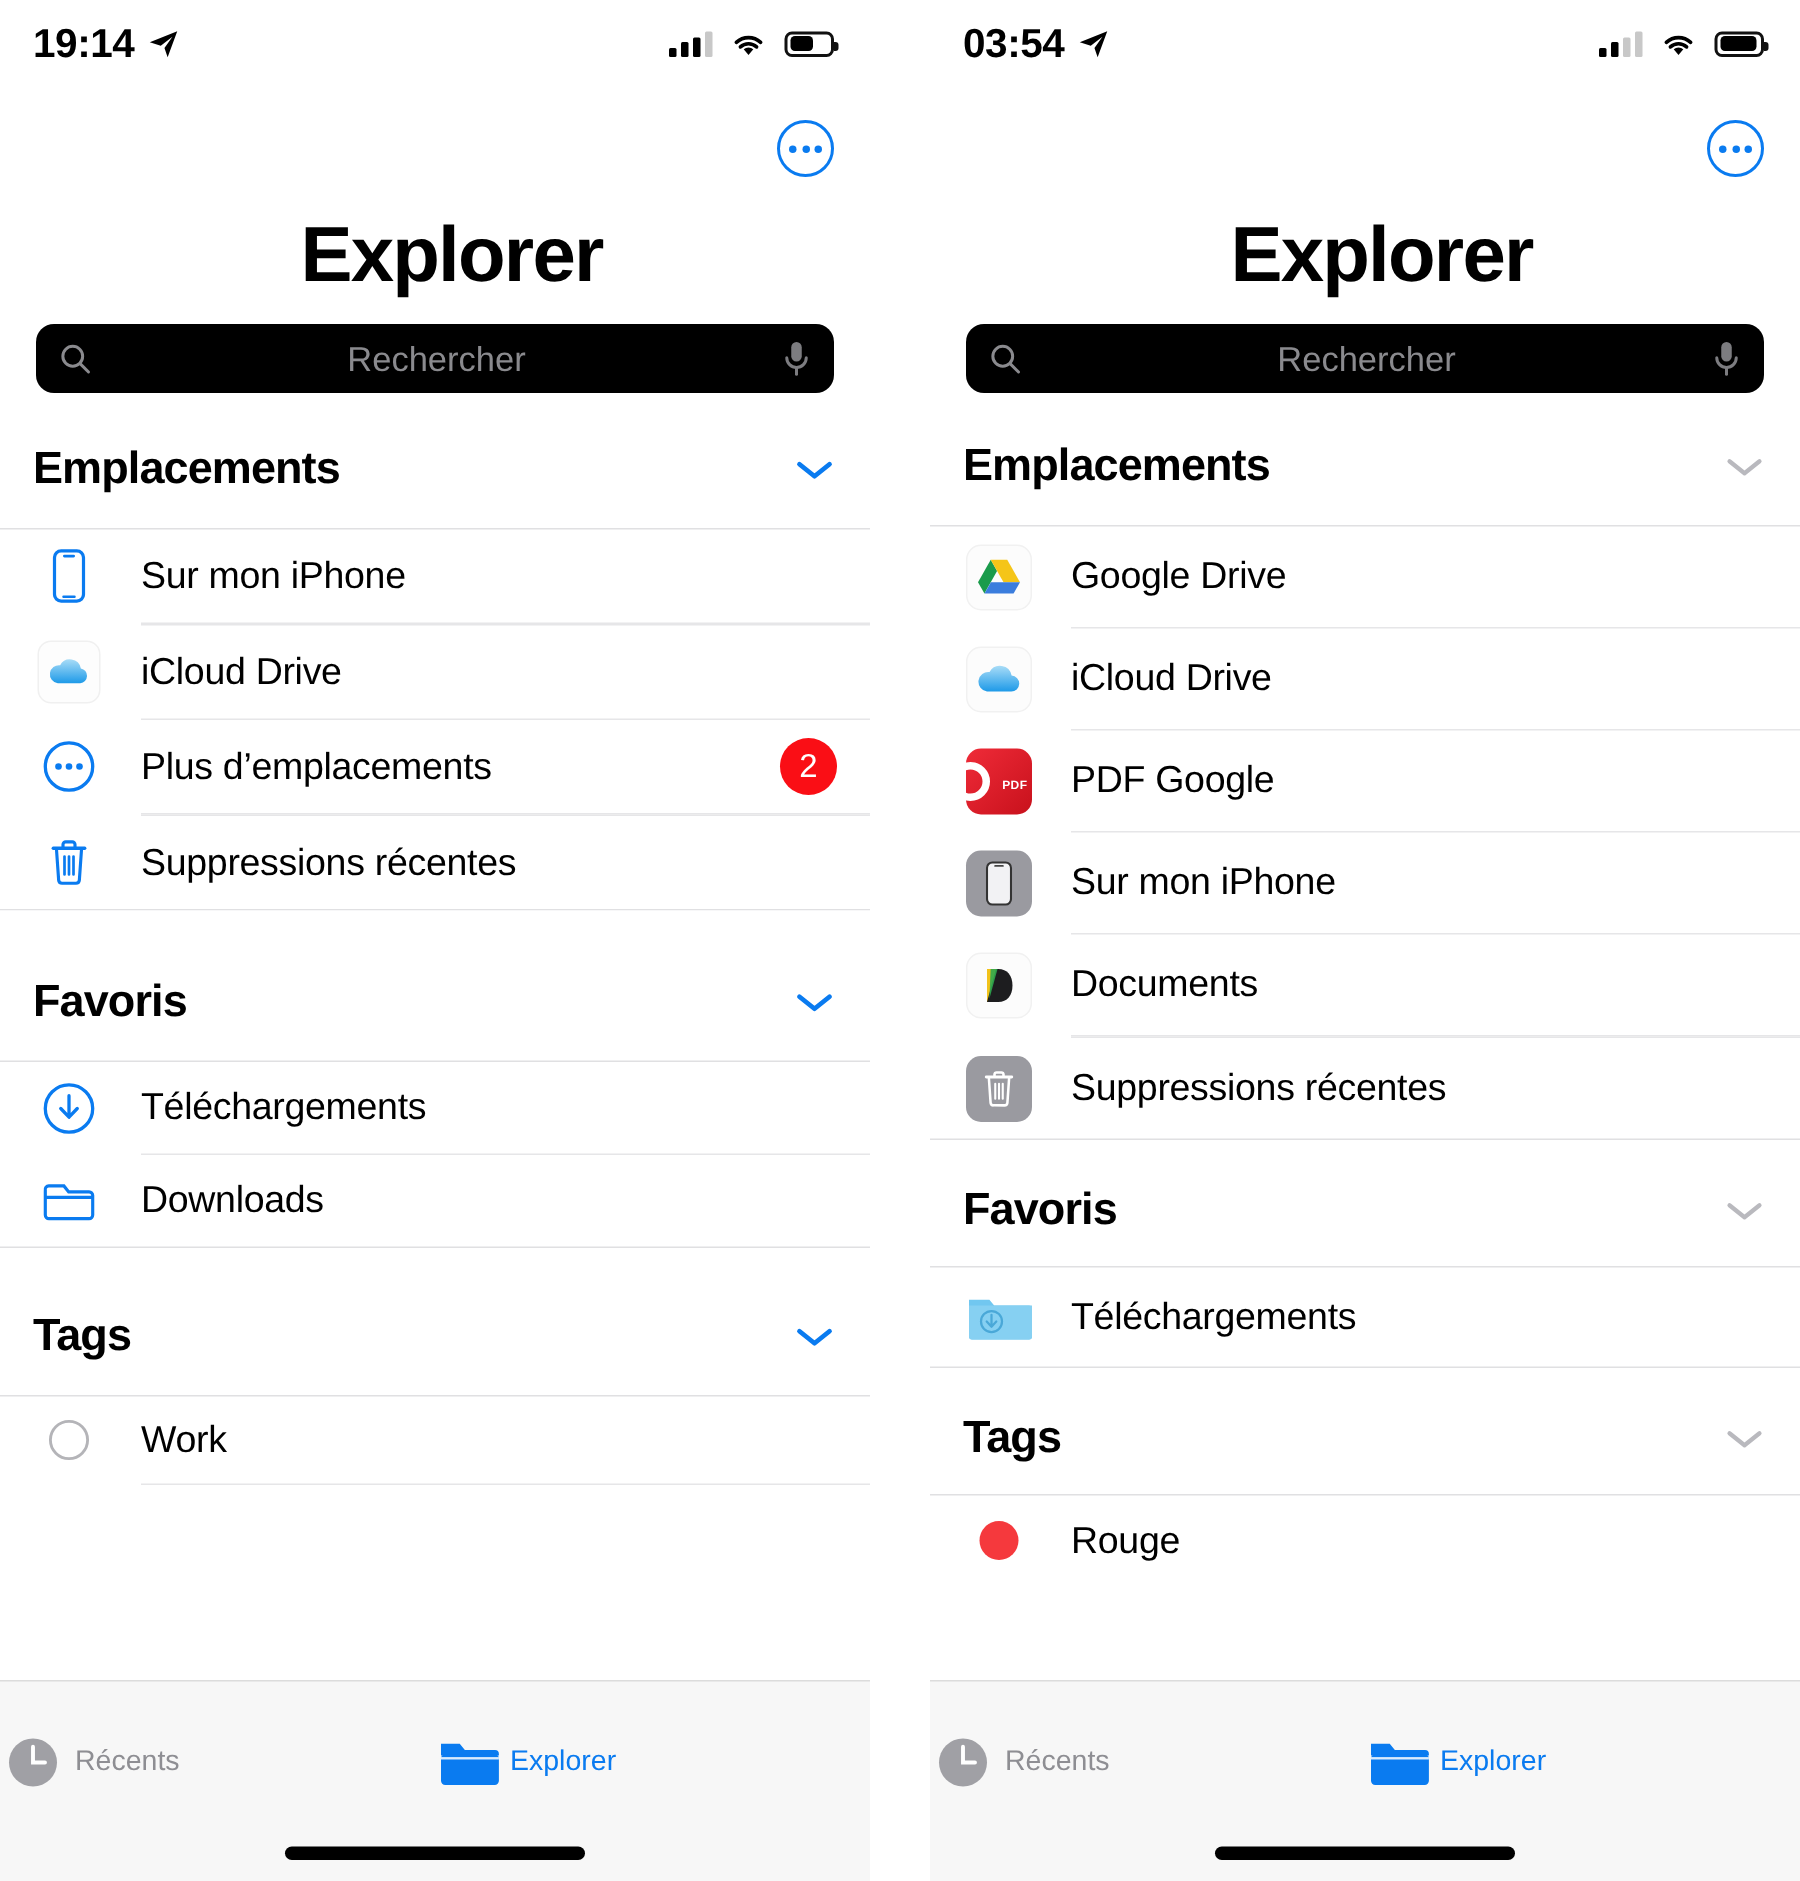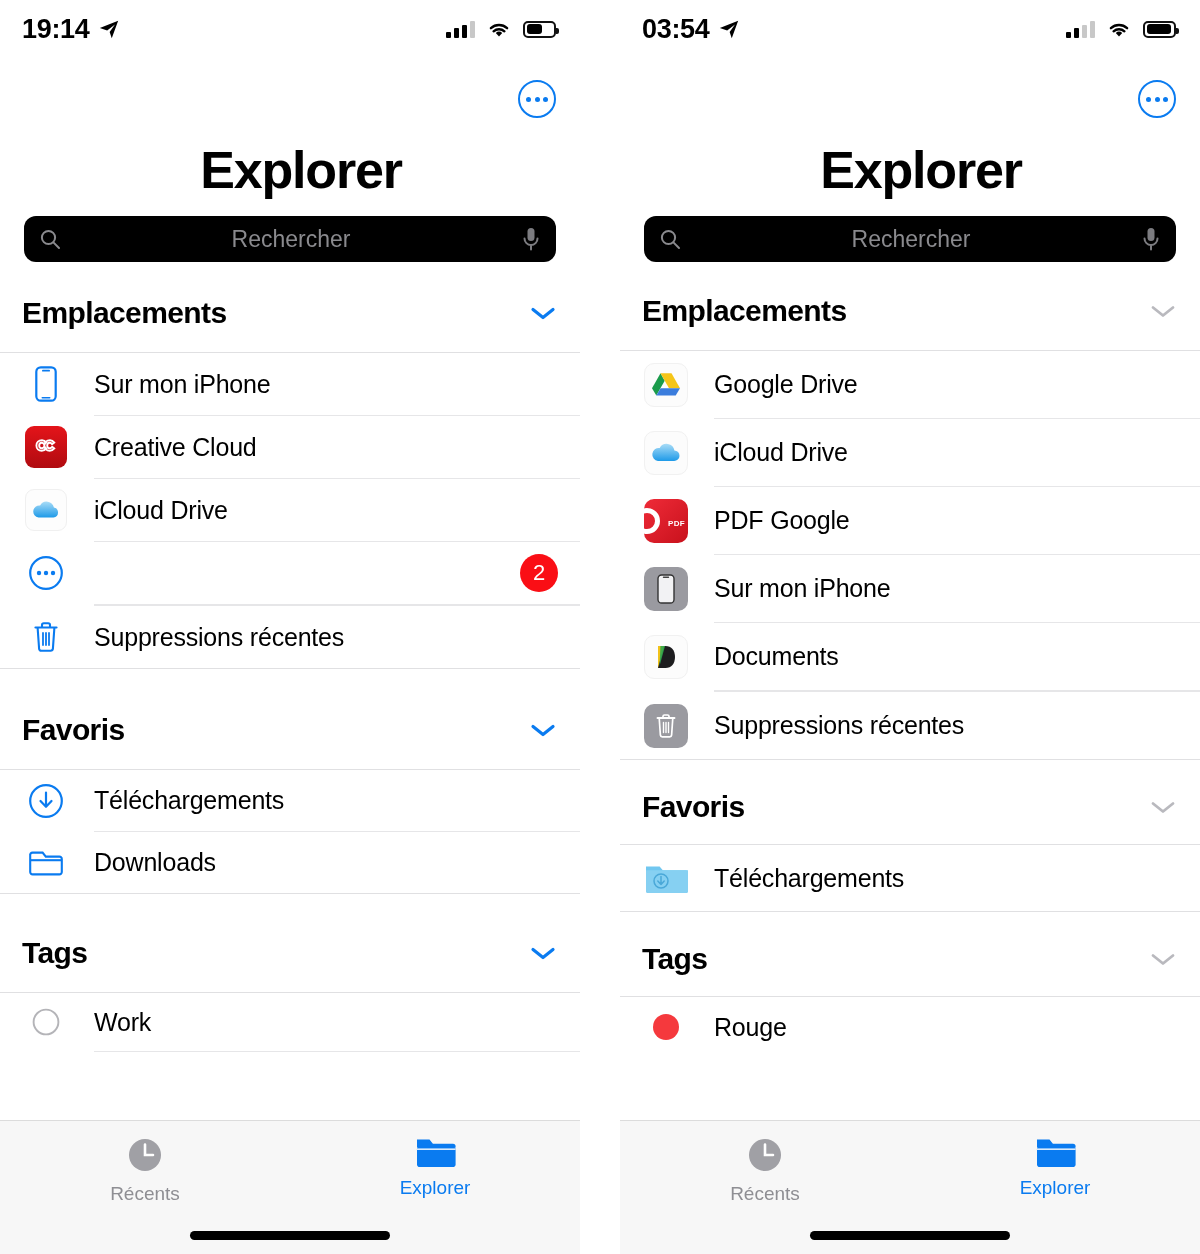--- a/index.html
+++ b/index.html
@@ -85,21 +85,21 @@
   
   .tile { width: 44px; height: 44px; border-radius: 10px; overflow: hidden; position: relative; display: block; }
 
   
   .tabbar {
     position: absolute; left: 0; bottom: 0; width: 100%;
     background: #f7f7f7; border-top: 1px solid #dcdcdc;
     height: 134px;
   }
   .tabs { display: flex; height: 96px; }
-  .tab { flex: 1; display: flex; flex-direction: column; align-items: center; justify-content: flex-start; padding-top: 12px; gap: 6px; }
+  .tab { flex: 1; display: flex; flex-direction: row; align-items: center; justify-content: flex-start; padding-top: 12px; gap: 6px; }
   .tab .tlabel { font-size: 19px; }
   .tab.inactive .tlabel { color: #8e8e93; }
   .tab.active .tlabel { color: #0a7bf0; }
   .homebar { position: absolute; bottom: 14px; left: 50%; transform: translateX(-50%); width: 200px; height: 9px; background: #000; border-radius: 6px; }
 </style>
 </head>
 <body>
 
 <div class="screens">
 
@@ -171,31 +171,20 @@
           <svg width="22" height="36" viewBox="0 0 22 36">
               <rect x="1.3" y="1.3" width="19.4" height="33.4" rx="4.5" stroke="#0a7bf0" stroke-width="2.2" fill="none"></rect>
               <rect x="7" y="3.8" width="8" height="1.8" rx="0.9" fill="#0a7bf0"></rect>
               <rect x="6.5" y="31" width="9" height="1.6" rx="0.8" fill="#0a7bf0"></rect>
             </svg>
         </span>
         <span class="lbl">Sur mon iPhone</span>
       </div>
       <div class="divider-inset"></div>
 
-      <div class="row" style="height:62px">
-        <span class="ico">
-          <span class="tile" style="background:linear-gradient(180deg,#e4141a,#b00b10);border-radius:9px;display:flex;align-items:center;justify-content:center;width:42px;height:42px;">
-            <svg width="28" height="22" viewBox="0 0 28 22">
-                <path d="M10 4.2c-3.4 0-5.6 2.2-5.6 5.2 0 3.1 2.2 5.3 5.3 5.3 2 0 3.4-.8 4.6-2.3l-2.1-1.6c-.7.9-1.4 1.4-2.4 1.4-1.5 0-2.6-1.1-2.6-2.8 0-1.6 1-2.7 2.5-2.7 1 0 1.8.5 2.4 1.4l2.2-1.6C13.2 5 11.9 4.2 10 4.2z" fill="none" stroke="#fff" stroke-width="1.9"></path>
-                <path d="M18 4.2c-3.4 0-5.6 2.2-5.6 5.2 0 3.1 2.2 5.3 5.3 5.3 2 0 3.4-.8 4.6-2.3l-2.1-1.6c-.7.9-1.4 1.4-2.4 1.4-1.5 0-2.6-1.1-2.6-2.8 0-1.6 1-2.7 2.5-2.7 1 0 1.8.5 2.4 1.4l2.2-1.6C21.2 5 19.9 4.2 18 4.2z" fill="none" stroke="#fff" stroke-width="1.9"></path>
-              </svg>
-          </span>
-        </span>
-        <span class="lbl">Creative Cloud</span>
-      </div>
       <div class="divider-inset"></div>
 
       <div class="row" style="height:62px">
         <span class="ico">
           <span class="tile" style="background:#fdfdfd;border:1px solid #f0f0f0;border-radius:9px;display:flex;align-items:center;justify-content:center;width:42px;height:42px;">
             <svg width="32" height="22" viewBox="0 0 32 22">
                 <defs>
                   <linearGradient id="icl1" x1="0" y1="0" x2="0" y2="1">
                     <stop offset="0" stop-color="#a8dcf7"></stop>
                     <stop offset="1" stop-color="#1e9ae8"></stop>
@@ -211,20 +200,21 @@
 
       <div class="row" style="height:62px">
         <span class="ico">
           <svg width="36" height="36" viewBox="0 0 36 36">
               <circle cx="18" cy="18" r="15.8" stroke="#0a7bf0" stroke-width="2.2" fill="none"></circle>
               <circle cx="11" cy="18" r="2.2" fill="#0a7bf0"></circle>
               <circle cx="18" cy="18" r="2.2" fill="#0a7bf0"></circle>
               <circle cx="25" cy="18" r="2.2" fill="#0a7bf0"></circle>
             </svg>
         </span>
+        <span class="lbl">Plus d’emplacements</span>
         <span class="badge">2</span>
       </div>
       <div class="divider-inset"></div>
 
       <div class="divider-inset"></div>
 
       <div class="row" style="height:62px">
         <span class="ico">
           <svg width="30" height="34" viewBox="0 0 30 34">
               <path d="M4.5 7.5h21" stroke="#0a7bf0" stroke-width="2.2" stroke-linecap="round"></path>

